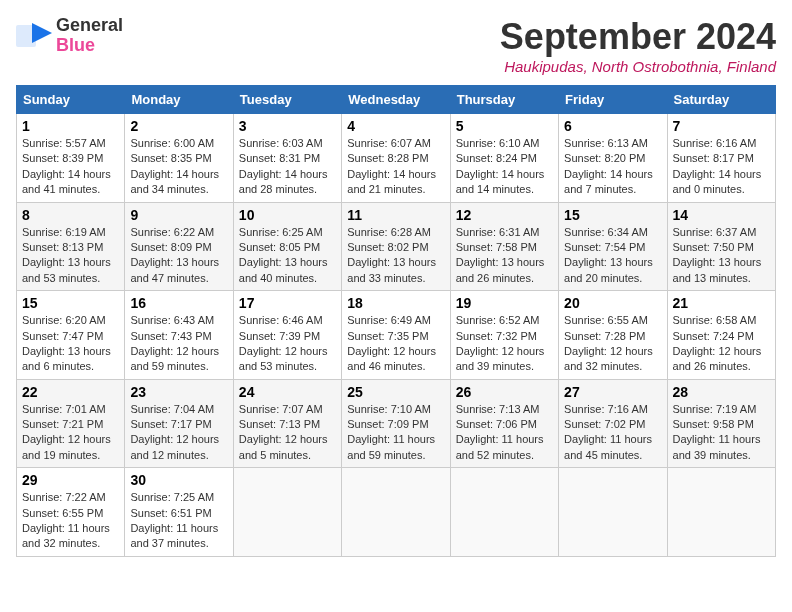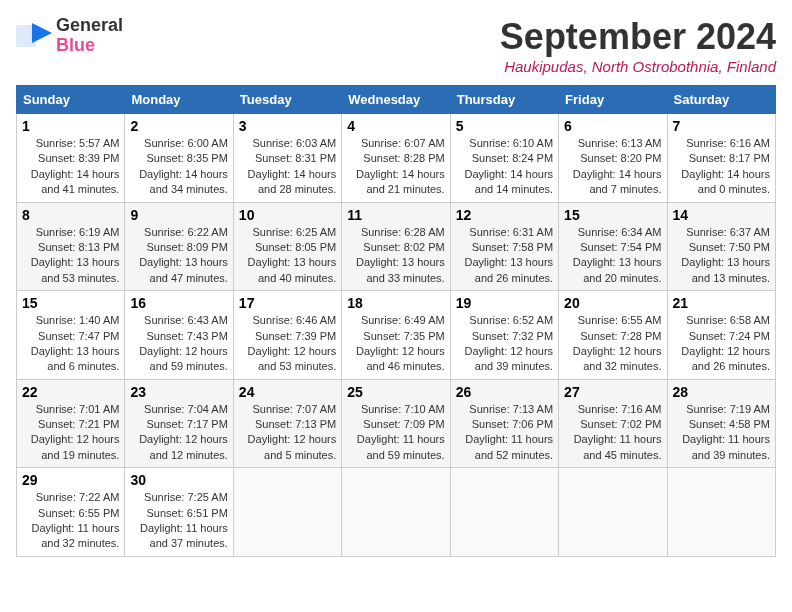--- a/index.html
+++ b/index.html
@@ -75,21 +75,20 @@
     }
     .day-num {
       font-size: 14px;
       font-weight: bold;
       display: block;
       margin-bottom: 2px;
     }
     .day-info {
       color: #333;
       line-height: 1.4;
-      text-align: right;
     }
     .empty-cell {
       background: #f9f9f9 !important;
     }
   </style>
 </head>
 <body>
 
 <div class="header">
   <div class="logo">
@@ -234,21 +233,21 @@
           <span>Sunrise: 6:37 AM</span><br>
           <span>Sunset: 7:50 PM</span><br>
           <span>Daylight: 13 hours and 13 minutes.</span>
         </div>
       </td>
       </tr>
       <tr>
         <td>
         <span class="day-num">15</span>
         <div class="day-info">
-          <span>Sunrise: 1:40 AM</span><br>
+          <span>Sunrise: 6:20 AM</span><br>
           <span>Sunset: 7:47 PM</span><br>
           <span>Daylight: 13 hours and 6 minutes.</span>
         </div>
       </td>
         <td>
         <span class="day-num">16</span>
         <div class="day-info">
           <span>Sunrise: 6:43 AM</span><br>
           <span>Sunset: 7:43 PM</span><br>
           <span>Daylight: 12 hours and 59 minutes.</span>
@@ -341,21 +340,21 @@
         <div class="day-info">
           <span>Sunrise: 7:16 AM</span><br>
           <span>Sunset: 7:02 PM</span><br>
           <span>Daylight: 11 hours and 45 minutes.</span>
         </div>
       </td>
         <td>
         <span class="day-num">28</span>
         <div class="day-info">
           <span>Sunrise: 7:19 AM</span><br>
-          <span>Sunset: 4:58 PM</span><br>
+          <span>Sunset: 9:58 PM</span><br>
           <span>Daylight: 11 hours and 39 minutes.</span>
         </div>
       </td>
       </tr>
       <tr>
         <td>
         <span class="day-num">29</span>
         <div class="day-info">
           <span>Sunrise: 7:22 AM</span><br>
           <span>Sunset: 6:55 PM</span><br>

